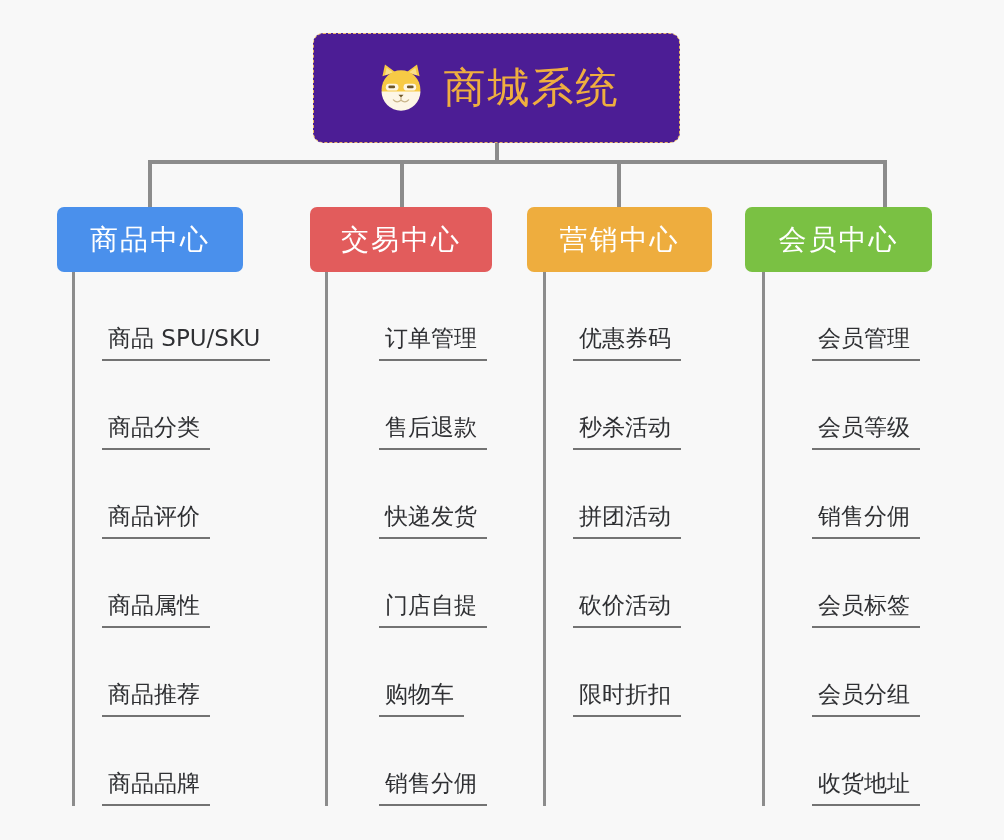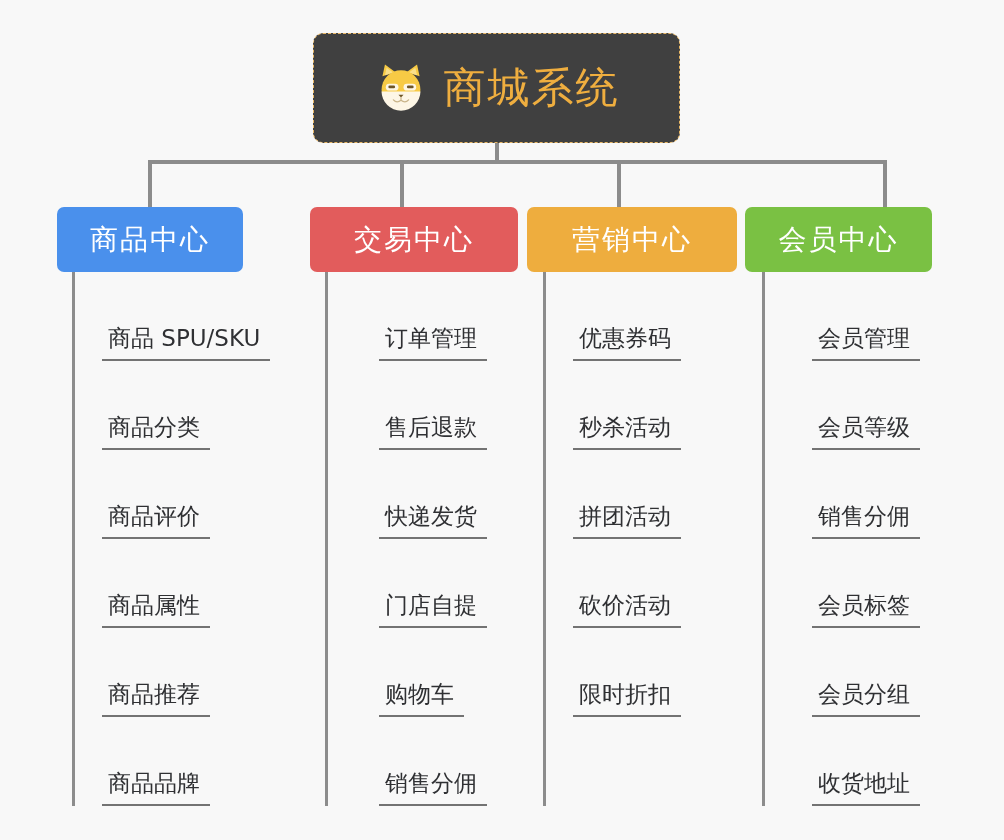--- a/index.html
+++ b/index.html
@@ -22,21 +22,21 @@
   }
 
   
   .root-box {
     position: absolute;
     left: 313px;
     top: 33px;
     width: 367px;
     height: 110px;
     box-sizing: border-box;
-    background: #404040;
+    background: #4c1d95;
     border: 1px dashed #e8b765;
     border-radius: 10px;
     display: flex;
     align-items: center;
     justify-content: center;
     gap: 16px;
   }
   .root-mascot {
     width: 54px;
     height: 54px;
@@ -144,24 +144,24 @@
   <div class="conn conn-h" style="left:148px; top:160px; width:739px;"></div>
 
   <div class="conn conn-v" style="left:148px; top:160px; height:47px;"></div>
   <div class="conn conn-v" style="left:400px; top:160px; height:47px;"></div>
   <div class="conn conn-v" style="left:617px; top:160px; height:47px;"></div>
   <div class="conn conn-v" style="left:883px; top:160px; height:47px;"></div>
 
   <div class="cat-box" style="left:57px;  width:186px; background:#4a90ec;">
     <span>商品中心</span>
   </div>
-  <div class="cat-box" style="left:310px; width:208px; background:#e25c5c;">
+  <div class="cat-box" style="left:310px; width:182px; background:#e25c5c;">
     <span>交易中心</span>
   </div>
-  <div class="cat-box" style="left:527px; width:210px; background:#eead3e;">
+  <div class="cat-box" style="left:527px; width:185px; background:#eead3e;">
     <span>营销中心</span>
   </div>
   <div class="cat-box" style="left:745px; width:187px; background:#7ac143;">
     <span>会员中心</span>
   </div>
 
   <div class="leaf-col" style="left:72px;">
     <div class="leaf-rail" style="height:534px;"></div>
     <div class="leaf-item">
         <span class="leaf-label">商品 SPU/SKU</span>

